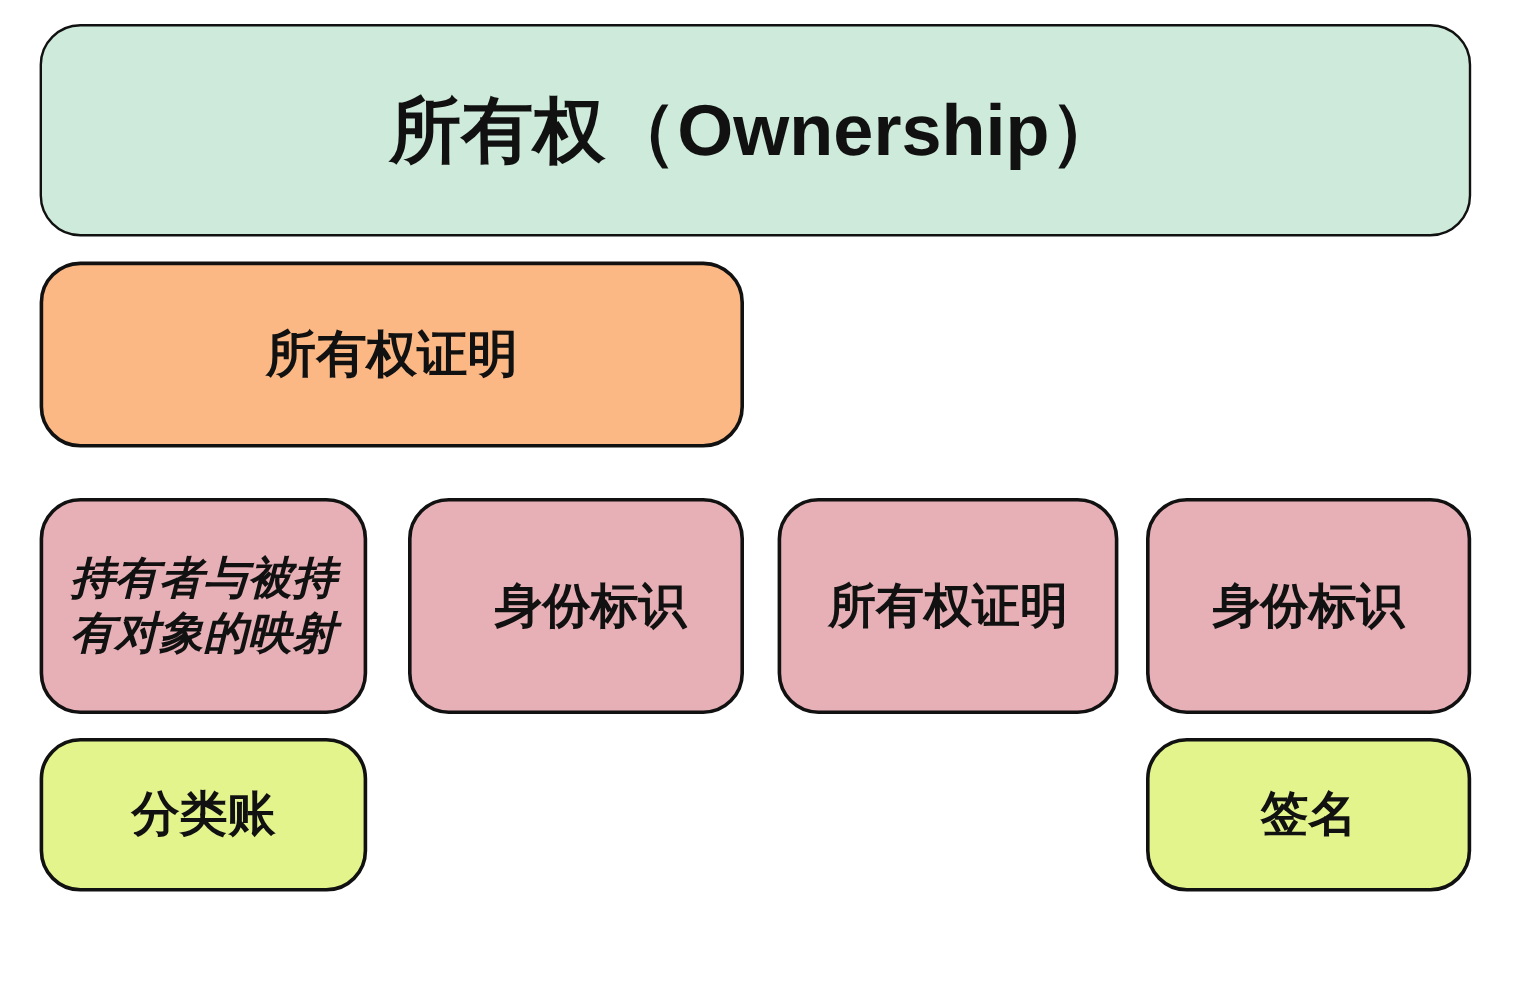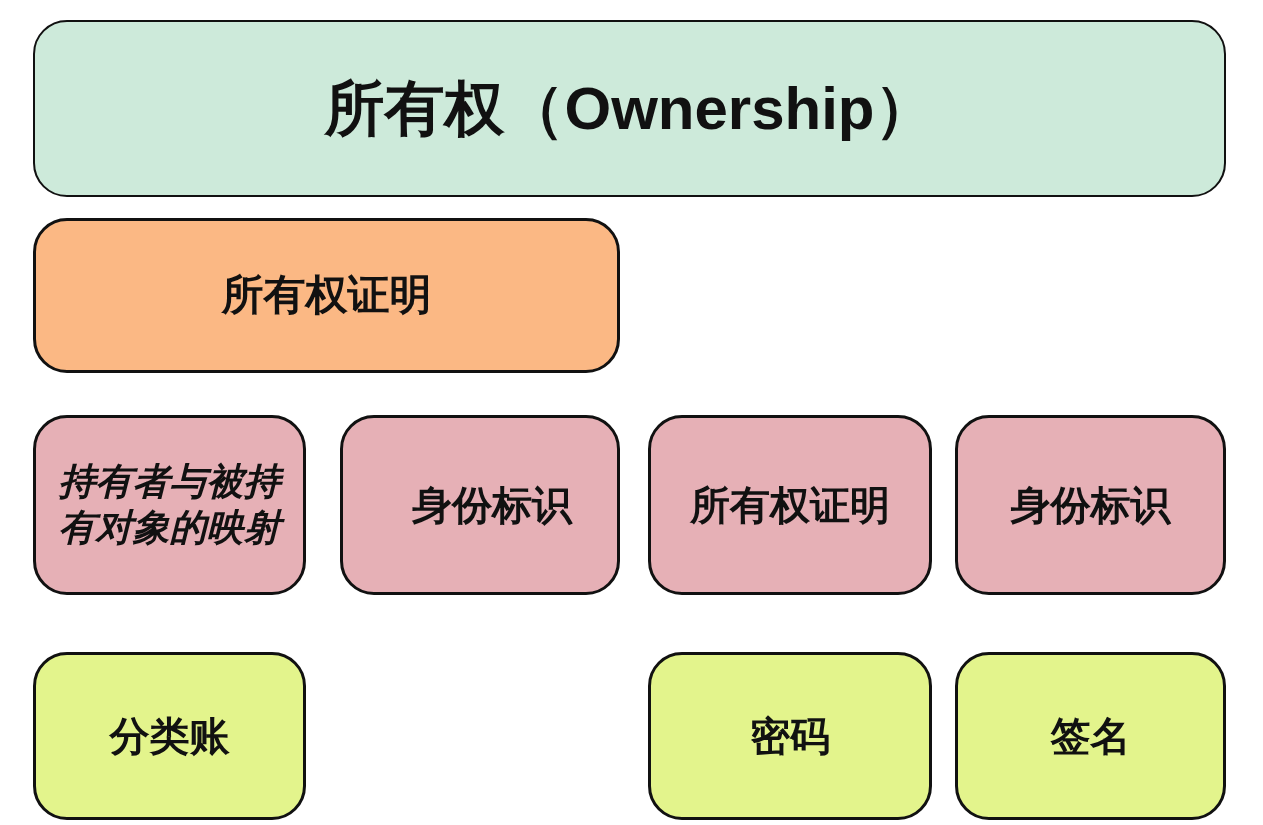--- a/index.html
+++ b/index.html
@@ -50,24 +50,23 @@
     font-size: 42px;
   }
   .node.l2.c12 { left: 33px;  width: 587px; }
   .node.l2.c34 { left: 648px; width: 578px; }
   .node.l3 {
     top: 415px; height: 180px;
     background: var(--color-level3);
     font-size: 40px;
   }
   .node.l4 {
-    top: 615px; height: 168px;
+    top: 615px; height: 128px;
     background: var(--color-level4);
     font-size: 40px;
-    margin-top: 37px;
   }
   .col1 { left: 33px;  width: 273px; }
   .col2 { left: 340px; width: 280px; padding-left: 24px; }
   .col3 { left: 648px; width: 284px; }
   .col4 { left: 955px; width: 271px; }
   .node.l3.col1 { font-size: 37px; font-style: italic; }
   .watermark {
     position: absolute;
     right: 26px;
     bottom: 30px;
@@ -93,18 +92,17 @@
 
   <div class="node l3 col2">身份标识</div>
 
   <div class="node l3 col3">所有权证明</div>
 
   <div class="node l3 col4">身份标识</div>
 
   <div class="node l4 col1">分类账</div>
 
 
-  <div class="node l4 col3">密码</div>
 
   <div class="node l4 col4">签名</div>
 
 
 </div>
 
 </body></html>

